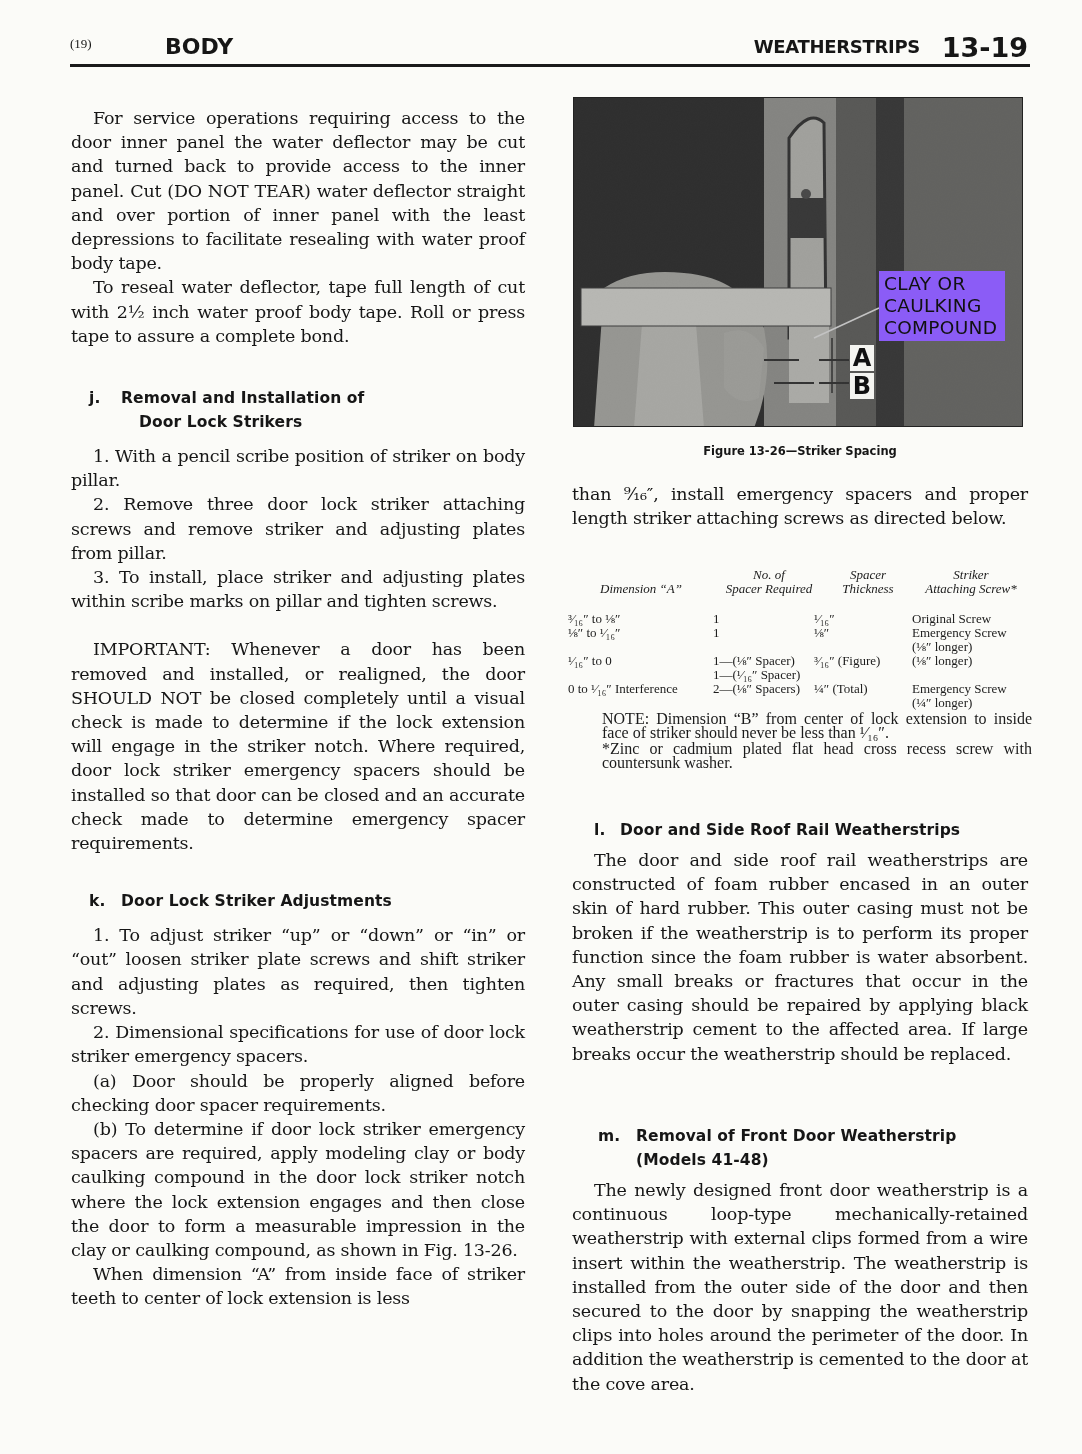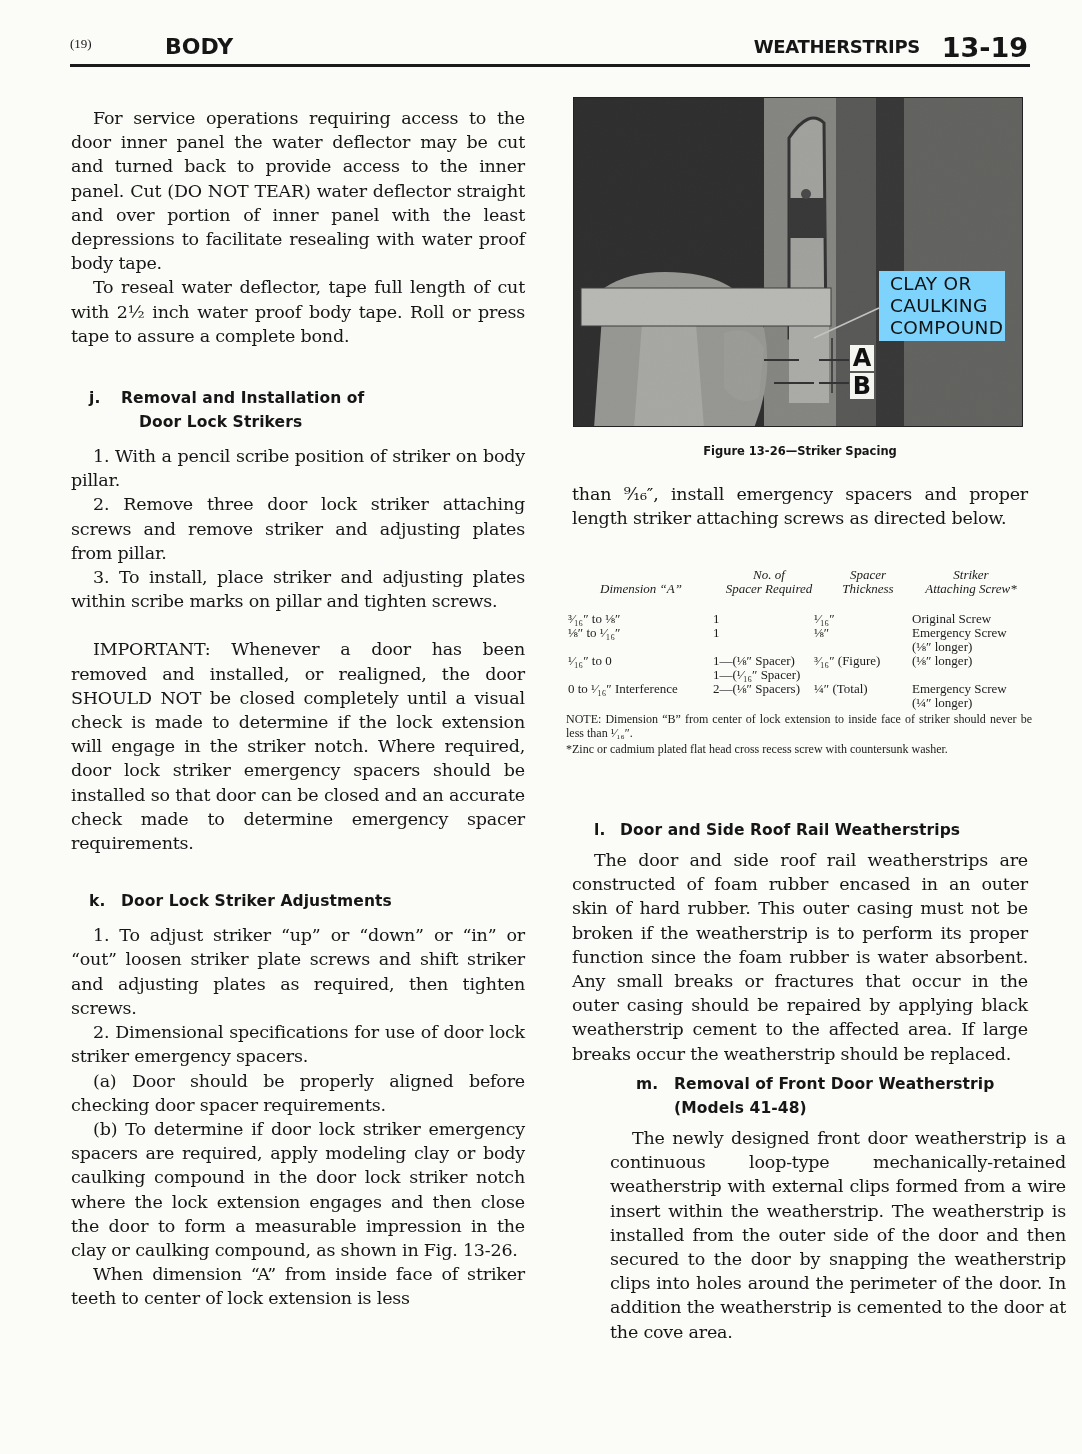--- a/index.html
+++ b/index.html
@@ -25,35 +25,35 @@
   p.body { font-size: 17.5px; line-height: 24.2px; text-align: justify; text-indent: 22px; letter-spacing: -0.2px; }
   p.body.noind { text-indent: 0; }
   .gap-s { height: 10px; }
   .gap-m { height: 22px; }
   .gap-l { height: 30px; }
   .it { }
 
   .figure { position: absolute; left: 573px; top: 97px; width: 450px; height: 330px; background: #0c0c0c; overflow: hidden; border: 1px solid #222; }
   .figcap { position: absolute; left: 572px; top: 444px; width: 456px; text-align: center; font-family: "DejaVu Sans", sans-serif; font-weight: bold; font-size: 11.5px; }
 
-  .callout { position: absolute; background: #7dd3fc; color: #111; font-family: "DejaVu Sans", sans-serif; font-size: 18.5px; line-height: 22px; padding: 2px 11px; letter-spacing: 0.3px; }
+  .callout { position: absolute; background: #8b5cf6; color: #111; font-family: "DejaVu Sans", sans-serif; font-size: 18.5px; line-height: 22px; padding: 2px 5px; letter-spacing: 0.3px; }
   .callout-main { left: 305px; top: 173px; width: 126px; }
   .tag { position: absolute; background: #f4f4f0; color: #111; font-family: "DejaVu Sans", sans-serif; font-weight: bold; font-size: 24px; width: 24px; height: 26px; line-height: 26px; text-align: center; }
   .tag-a { left: 276px; top: 247px; }
   .tag-b { left: 276px; top: 275px; }
 
   .tbl { position: absolute; left: 566px; top: 568px; width: 466px; font-family: "Liberation Serif", serif; font-size: 13px; color: #1b1b1b; }
   .tbl .hdr { position: relative; height: 34px; font-style: italic; }
   .tbl .hdr div { position: absolute; text-align: center; line-height: 14px; }
   .tbl .r { position: relative; height: 14px; line-height: 14px; white-space: nowrap; }
   .tbl .c0 { position: absolute; left: 2px; }
   .tbl .c1 { position: absolute; left: 147px; }
   .tbl .c2 { position: absolute; left: 248px; }
   .tbl .c3 { position: absolute; left: 346px; }
-  .tbl .note { font-size: 12px; line-height: 14px; margin-top: 2px; text-align: justify; }
+  .tbl .note { font-size: 16px; line-height: 14px; margin-top: 2px; text-align: justify; margin-left: 36px; }
 
   .photo-svg { position: absolute; left: 0; top: 0; }
 </style>
 </head>
 <body>
 
 <div class="header">
   <span class="pnum">(19)</span>
   <span class="sect">BODY</span>
   <span class="topic">WEATHERSTRIPS</span>
@@ -203,20 +203,20 @@
 </div>
 
 <div class="col col-right" style="top:818px;">
   <h3 class="sh ind" style="padding-left:22px;">
     <span class="lbl" style="width:26px">l.</span><span>Door and Side Roof Rail Weatherstrips</span>
   </h3>
   <div style="height:6px"></div>
   <p class="body">The door and side roof rail weatherstrips are constructed of foam rubber encased in an outer skin of hard rubber. This outer casing must not be broken if the weatherstrip is to perform its proper function since the foam rubber is water absorbent. Any small breaks or fractures that occur in the outer casing should be repaired by applying black weatherstrip cement to the affected area. If large breaks occur the weatherstrip should be replaced.</p>
 </div>
 
-<div class="col col-right" style="top:1072px;margin-left:38px;">
+<div class="col col-right" style="top:1124px;">
   <h3 class="sh ind" style="padding-left:26px;">
     <span class="lbl" style="width:38px">m.</span><span>Removal of Front Door Weatherstrip</span>
     <span class="line2" style="padding-left:38px">(Models 41-48)</span>
   </h3>
   <div style="height:6px"></div>
   <p class="body">The newly designed front door weatherstrip is a continuous loop-type mechanically-retained weatherstrip with external clips formed from a wire insert within the weatherstrip. The weatherstrip is installed from the outer side of the door and then secured to the door by snapping the weatherstrip clips into holes around the perimeter of the door. In addition the weatherstrip is cemented to the door at the cove area.</p>
 </div>
 
 </body></html>

